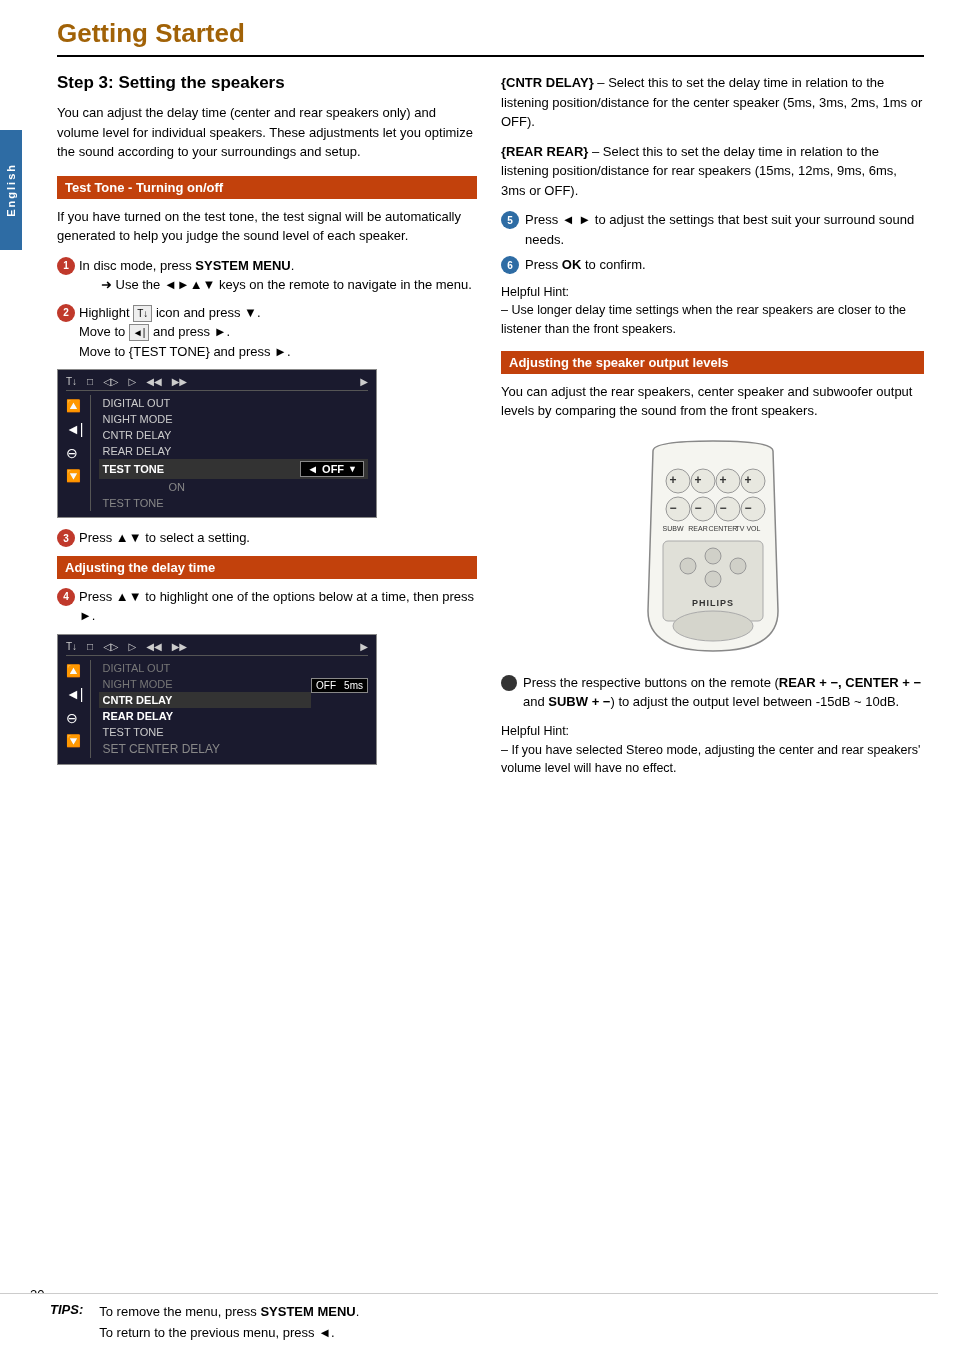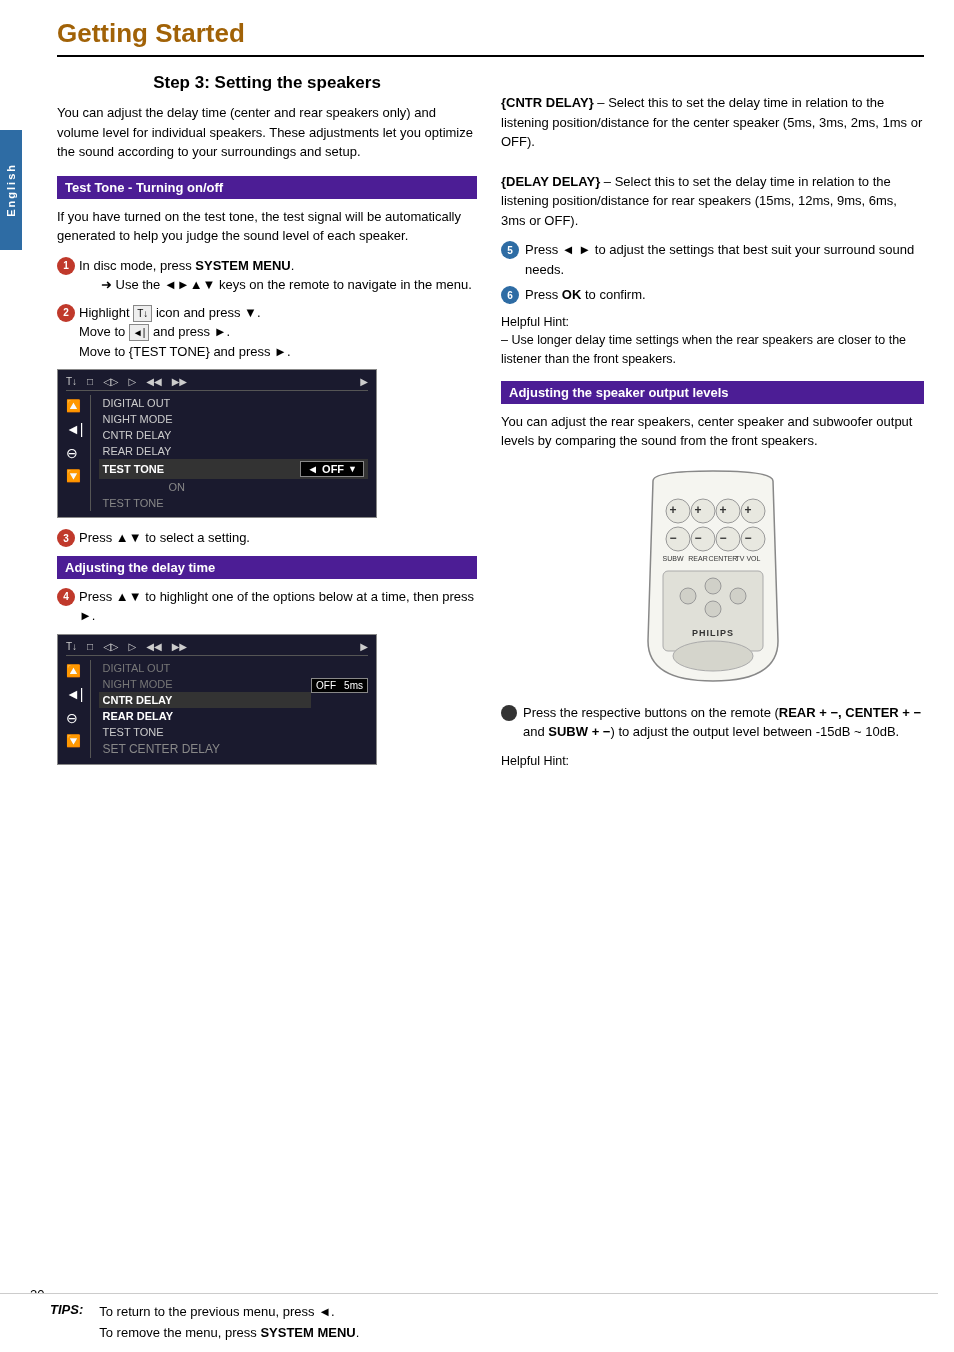--- a/index.html
+++ b/index.html
@@ -71,32 +71,31 @@
     .col-right {
       flex: 1;
     }
 
     
     .step-heading {
       font-size: 17px;
       font-weight: bold;
       color: #000;
       margin-bottom: 10px;
-      text-align: center;
     }
 
     .intro-text {
       font-size: 13px;
       line-height: 1.5;
       margin-bottom: 14px;
     }
 
     
     .section-header {
-      background: #4c1d95;
+      background: #c2410c;
       color: #fff;
       font-size: 13px;
       font-weight: bold;
       padding: 4px 8px;
       margin-bottom: 8px;
     }
 
     .section-text {
       font-size: 13px;
       line-height: 1.5;
@@ -221,21 +220,20 @@
       display: inline-flex;
       align-items: center;
       gap: 8px;
     }
 
     
     .delay-text {
       font-size: 13px;
       line-height: 1.5;
       margin-bottom: 10px;
-      margin-top: 20px;
     }
 
     .big-bullet {
       display: flex;
       align-items: flex-start;
       gap: 6px;
       margin-bottom: 8px;
     }
     .big-dot {
       width: 16px;
@@ -435,21 +433,21 @@
       </div>
 
       <div class="col-right">
 
         <p class="delay-text">
           <span class="bold">{CNTR DELAY}</span>
           <span> – Select this to set the delay time in relation to the listening position/distance for the center speaker (5ms, 3ms, 2ms, 1ms or OFF).</span>
         </p>
 
         <p class="delay-text">
-          <span class="bold">{DELAY DELAY}</span>
+          <span class="bold">{REAR REAR}</span>
           <span> – Select this to set the delay time in relation to the listening position/distance for rear speakers (15ms, 12ms, 9ms, 6ms, 3ms or OFF).</span>
         </p>
 
         <div class="big-bullet" style="margin-bottom:6px;">
           <span class="step-num step-num-blue">5</span>
           <div class="step-content">Press ◄ ► to adjust the settings that best suit your surround sound needs.</div>
         </div>
 
         <div class="big-bullet" style="margin-bottom:8px;">
           <span class="step-num step-num-blue">6</span>
@@ -511,33 +509,34 @@
 
         <div class="big-bullet" style="margin-top:12px;">
           <span class="big-dot"></span>
           <div class="step-content">
             Press the respective buttons on the remote (<strong>REAR + −, CENTER + −</strong> and <strong>SUBW + −</strong>) to adjust the output level between -15dB ~ 10dB.
           </div>
         </div>
 
         <div class="helpful-hint" style="margin-top:10px;">
           <div>Helpful Hint:</div>
+          <div>– If you have selected Stereo mode, adjusting the center and rear speakers' volume level will have no effect.</div>
         </div>
 
       </div>
 
     </div>
 
   </div>
 
   <div class="page-number">20</div>
 
   <div class="tips-bar">
     <span class="tips-label">TIPS:</span>
     <div class="tips-content">
-      <div>To return to the previous menu, press ◄.</div>
       <div>
         To remove the menu, press <strong>SYSTEM MENU</strong>.
       </div>
+      <div>To return to the previous menu, press ◄.</div>
     </div>
   </div>
 
 </div>
 
 </body></html>

